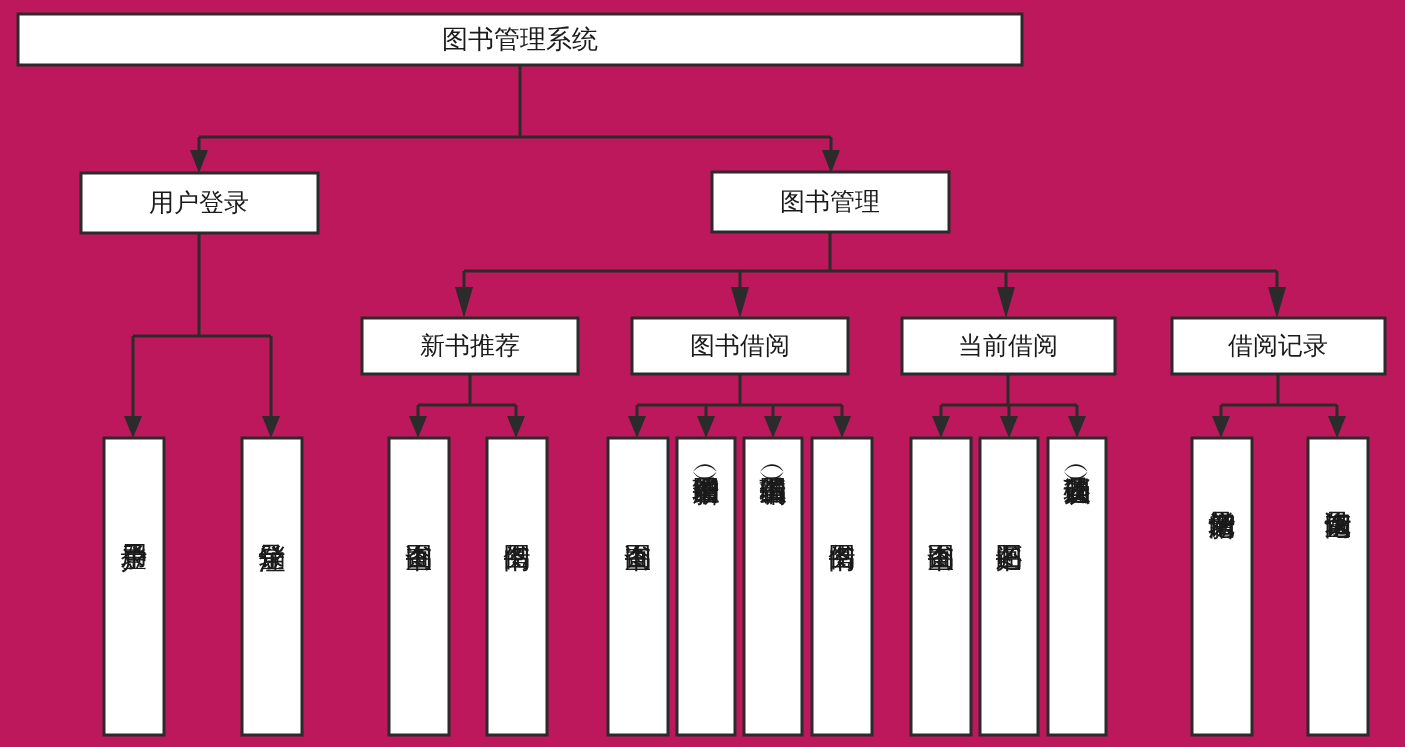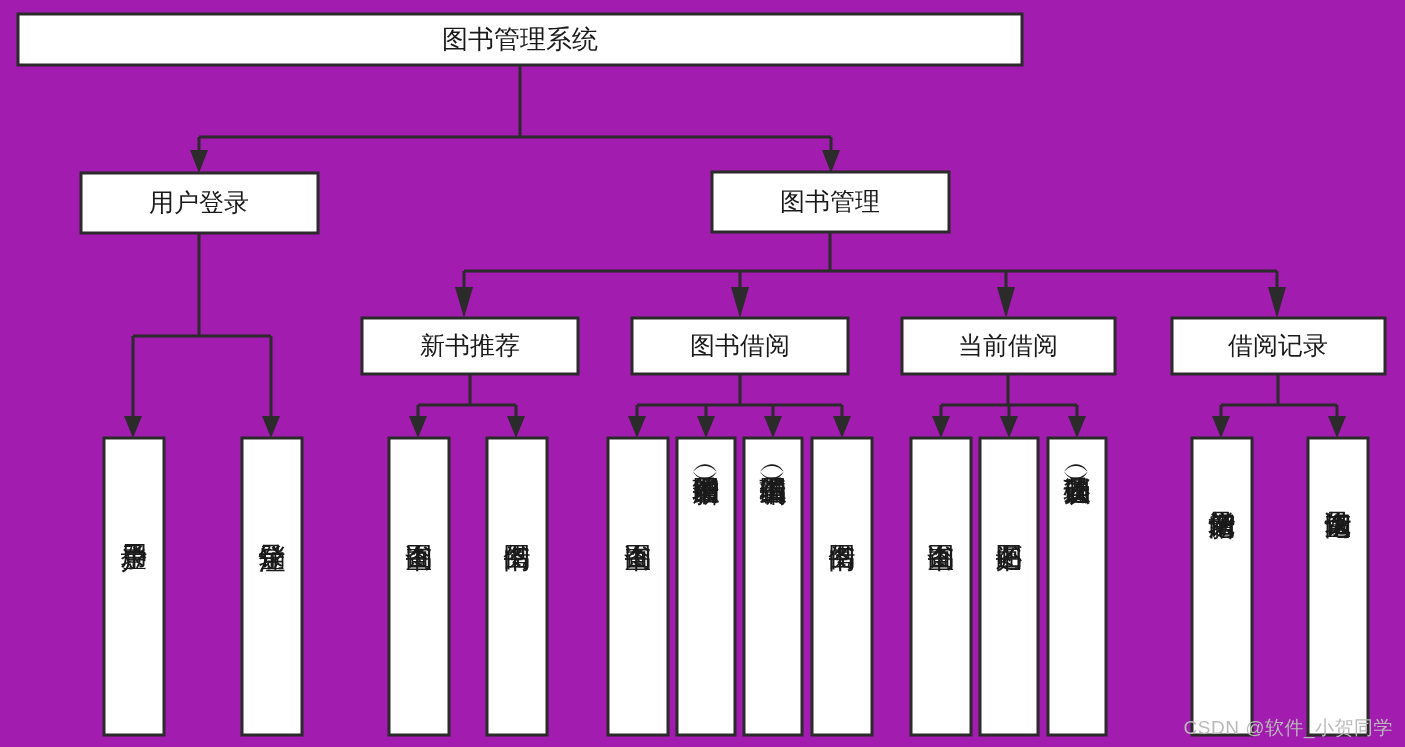--- a/index.html
+++ b/index.html
@@ -11,21 +11,21 @@
   body {
     font-family: "Liberation Sans", "DejaVu Sans", sans-serif;
     width: 1405px;
     height: 747px;
     overflow: hidden;
   }
   #diagram-root {
     position: relative;
     width: 1405px;
     height: 747px;
-    background: #a21caf;
+    background: #be185d;
   }
   svg#tree-svg {
     position: absolute;
     left: 0;
     top: 0;
     width: 1405px;
     height: 747px;
     display: block;
   }
   .node-box {
@@ -244,15 +244,14 @@
       <text class="leaf-label" x="1222" y="490" writing-mode="tb" style="writing-mode:tb;">新增借阅记录</text>
     </g>
 
     <g>
       <rect class="node-box" x="1308" y="438" width="60" height="297"></rect>
       <text class="leaf-label" x="1338" y="490" writing-mode="tb" style="writing-mode:tb;">查询借阅记录</text>
     </g>
 
   </svg>
 
-  <div class="watermark">CSDN @软件_小贺同学</div>
 
 </div>
 
 </body></html>

